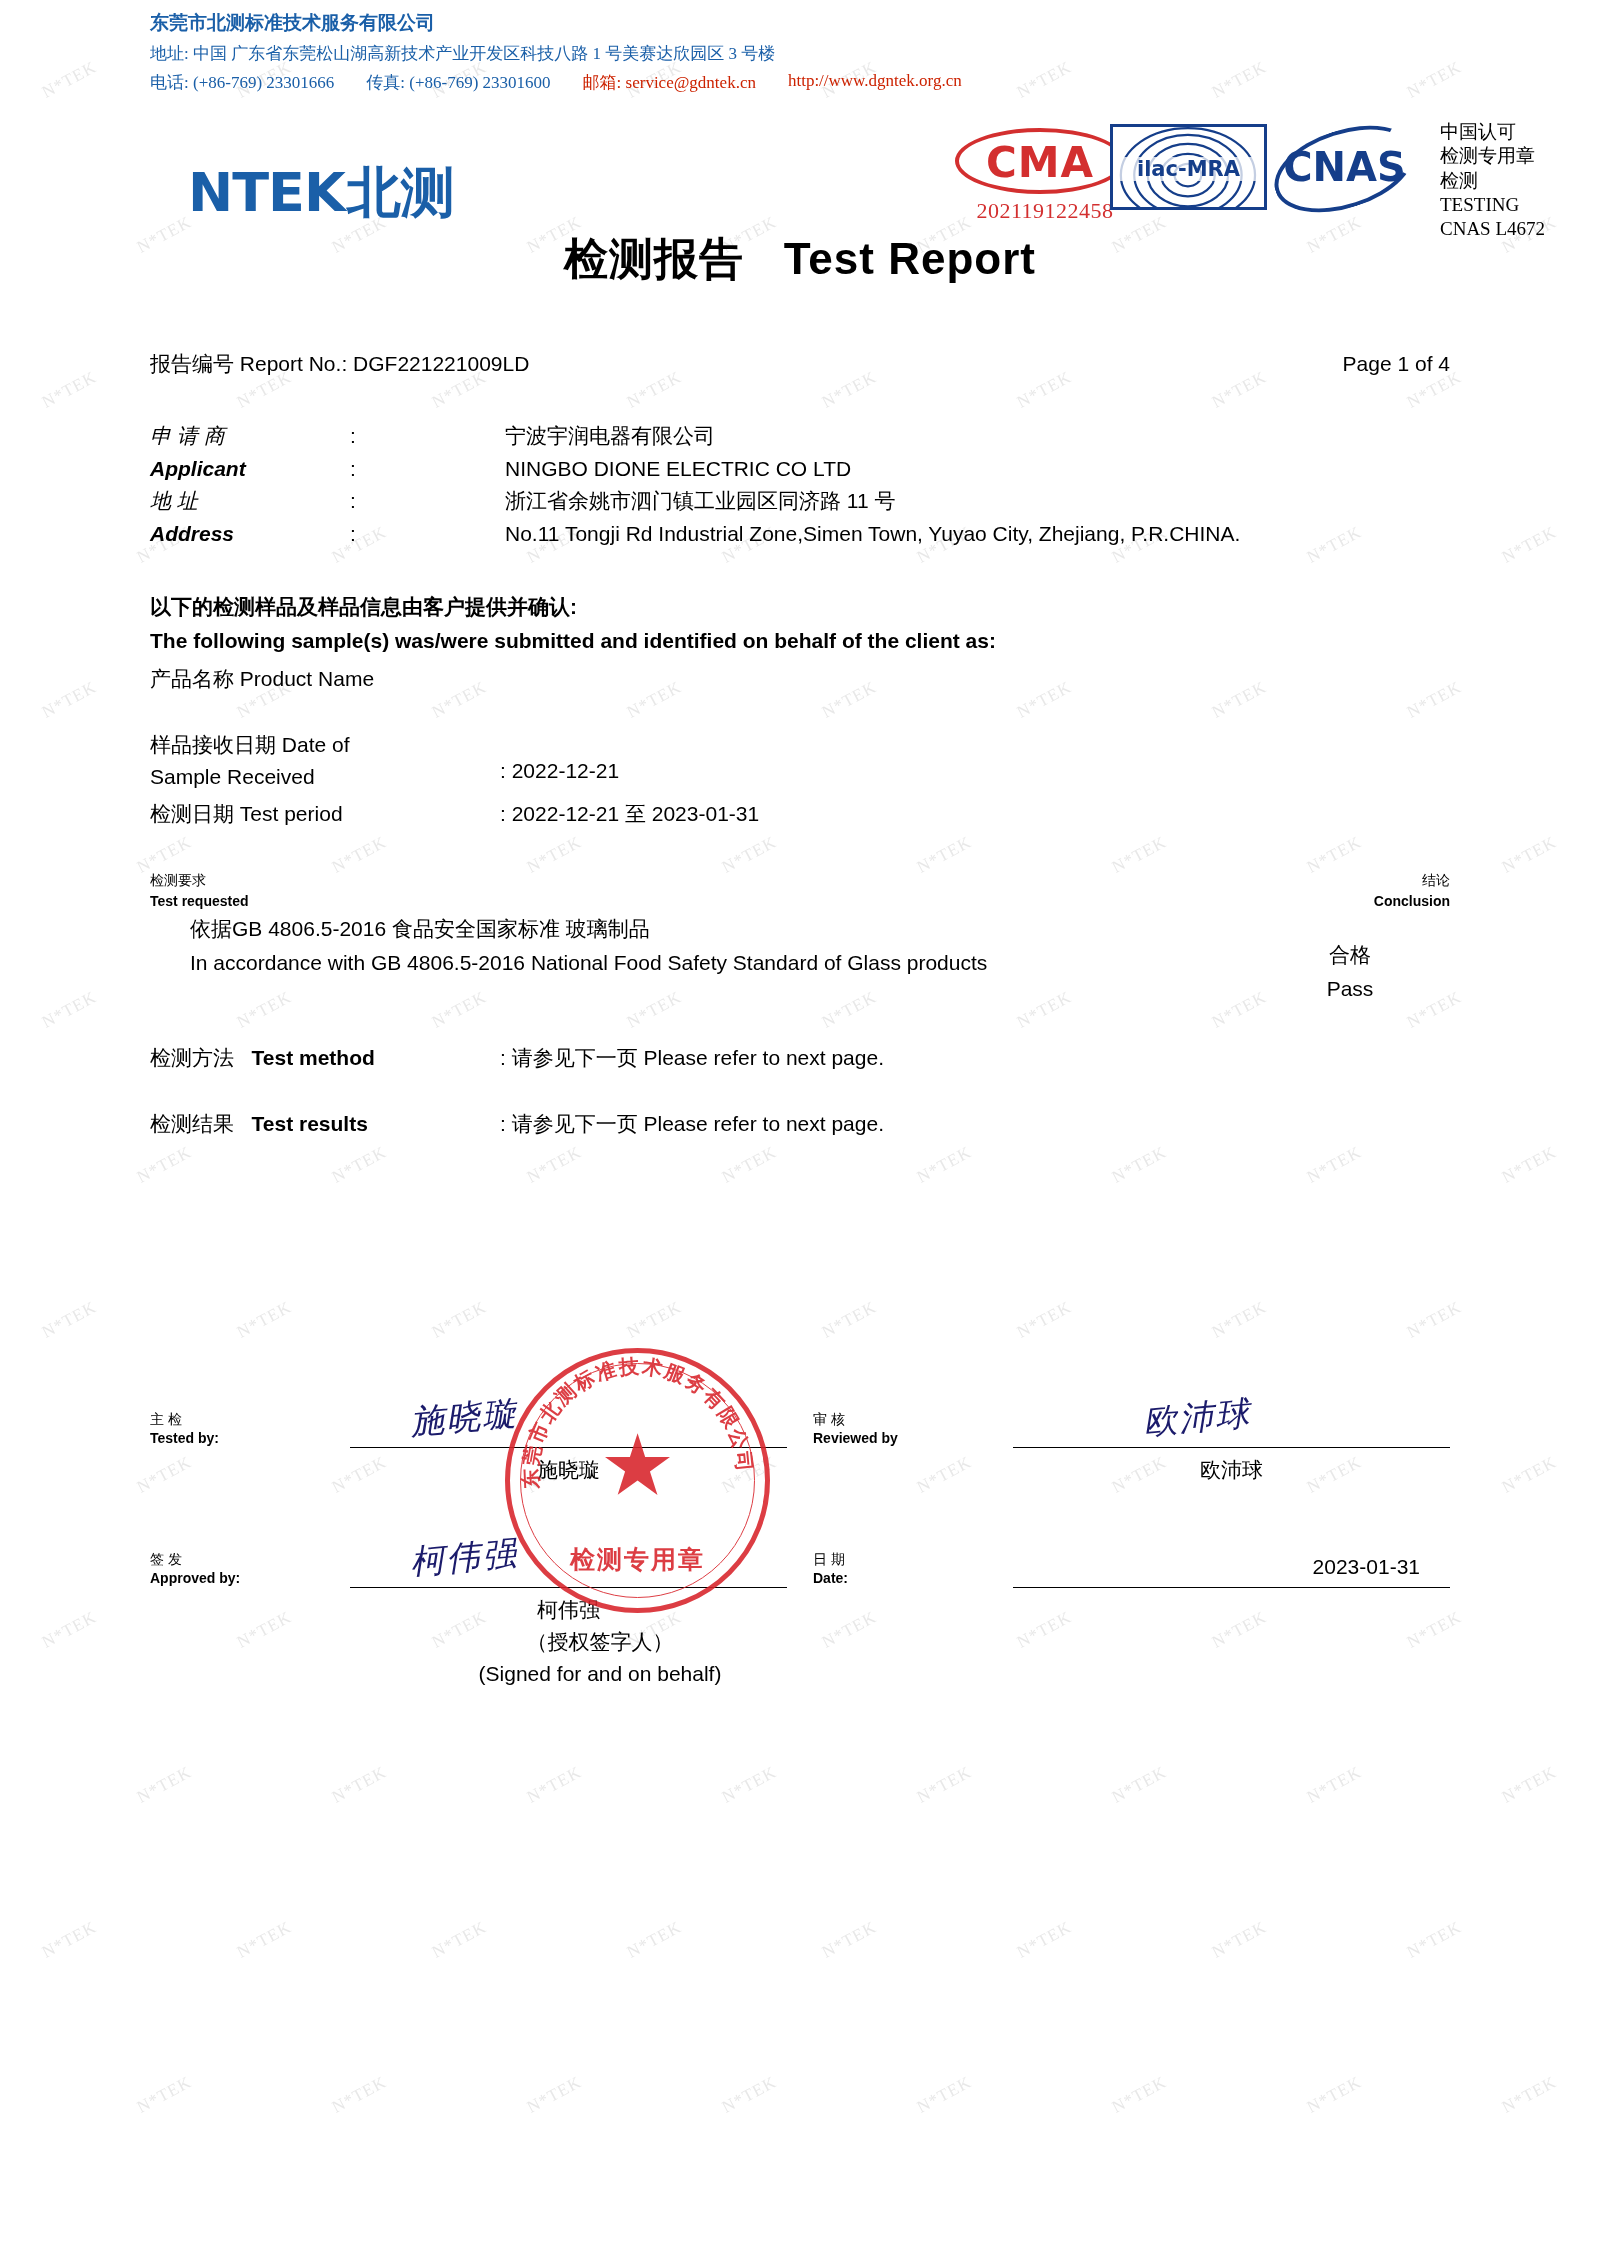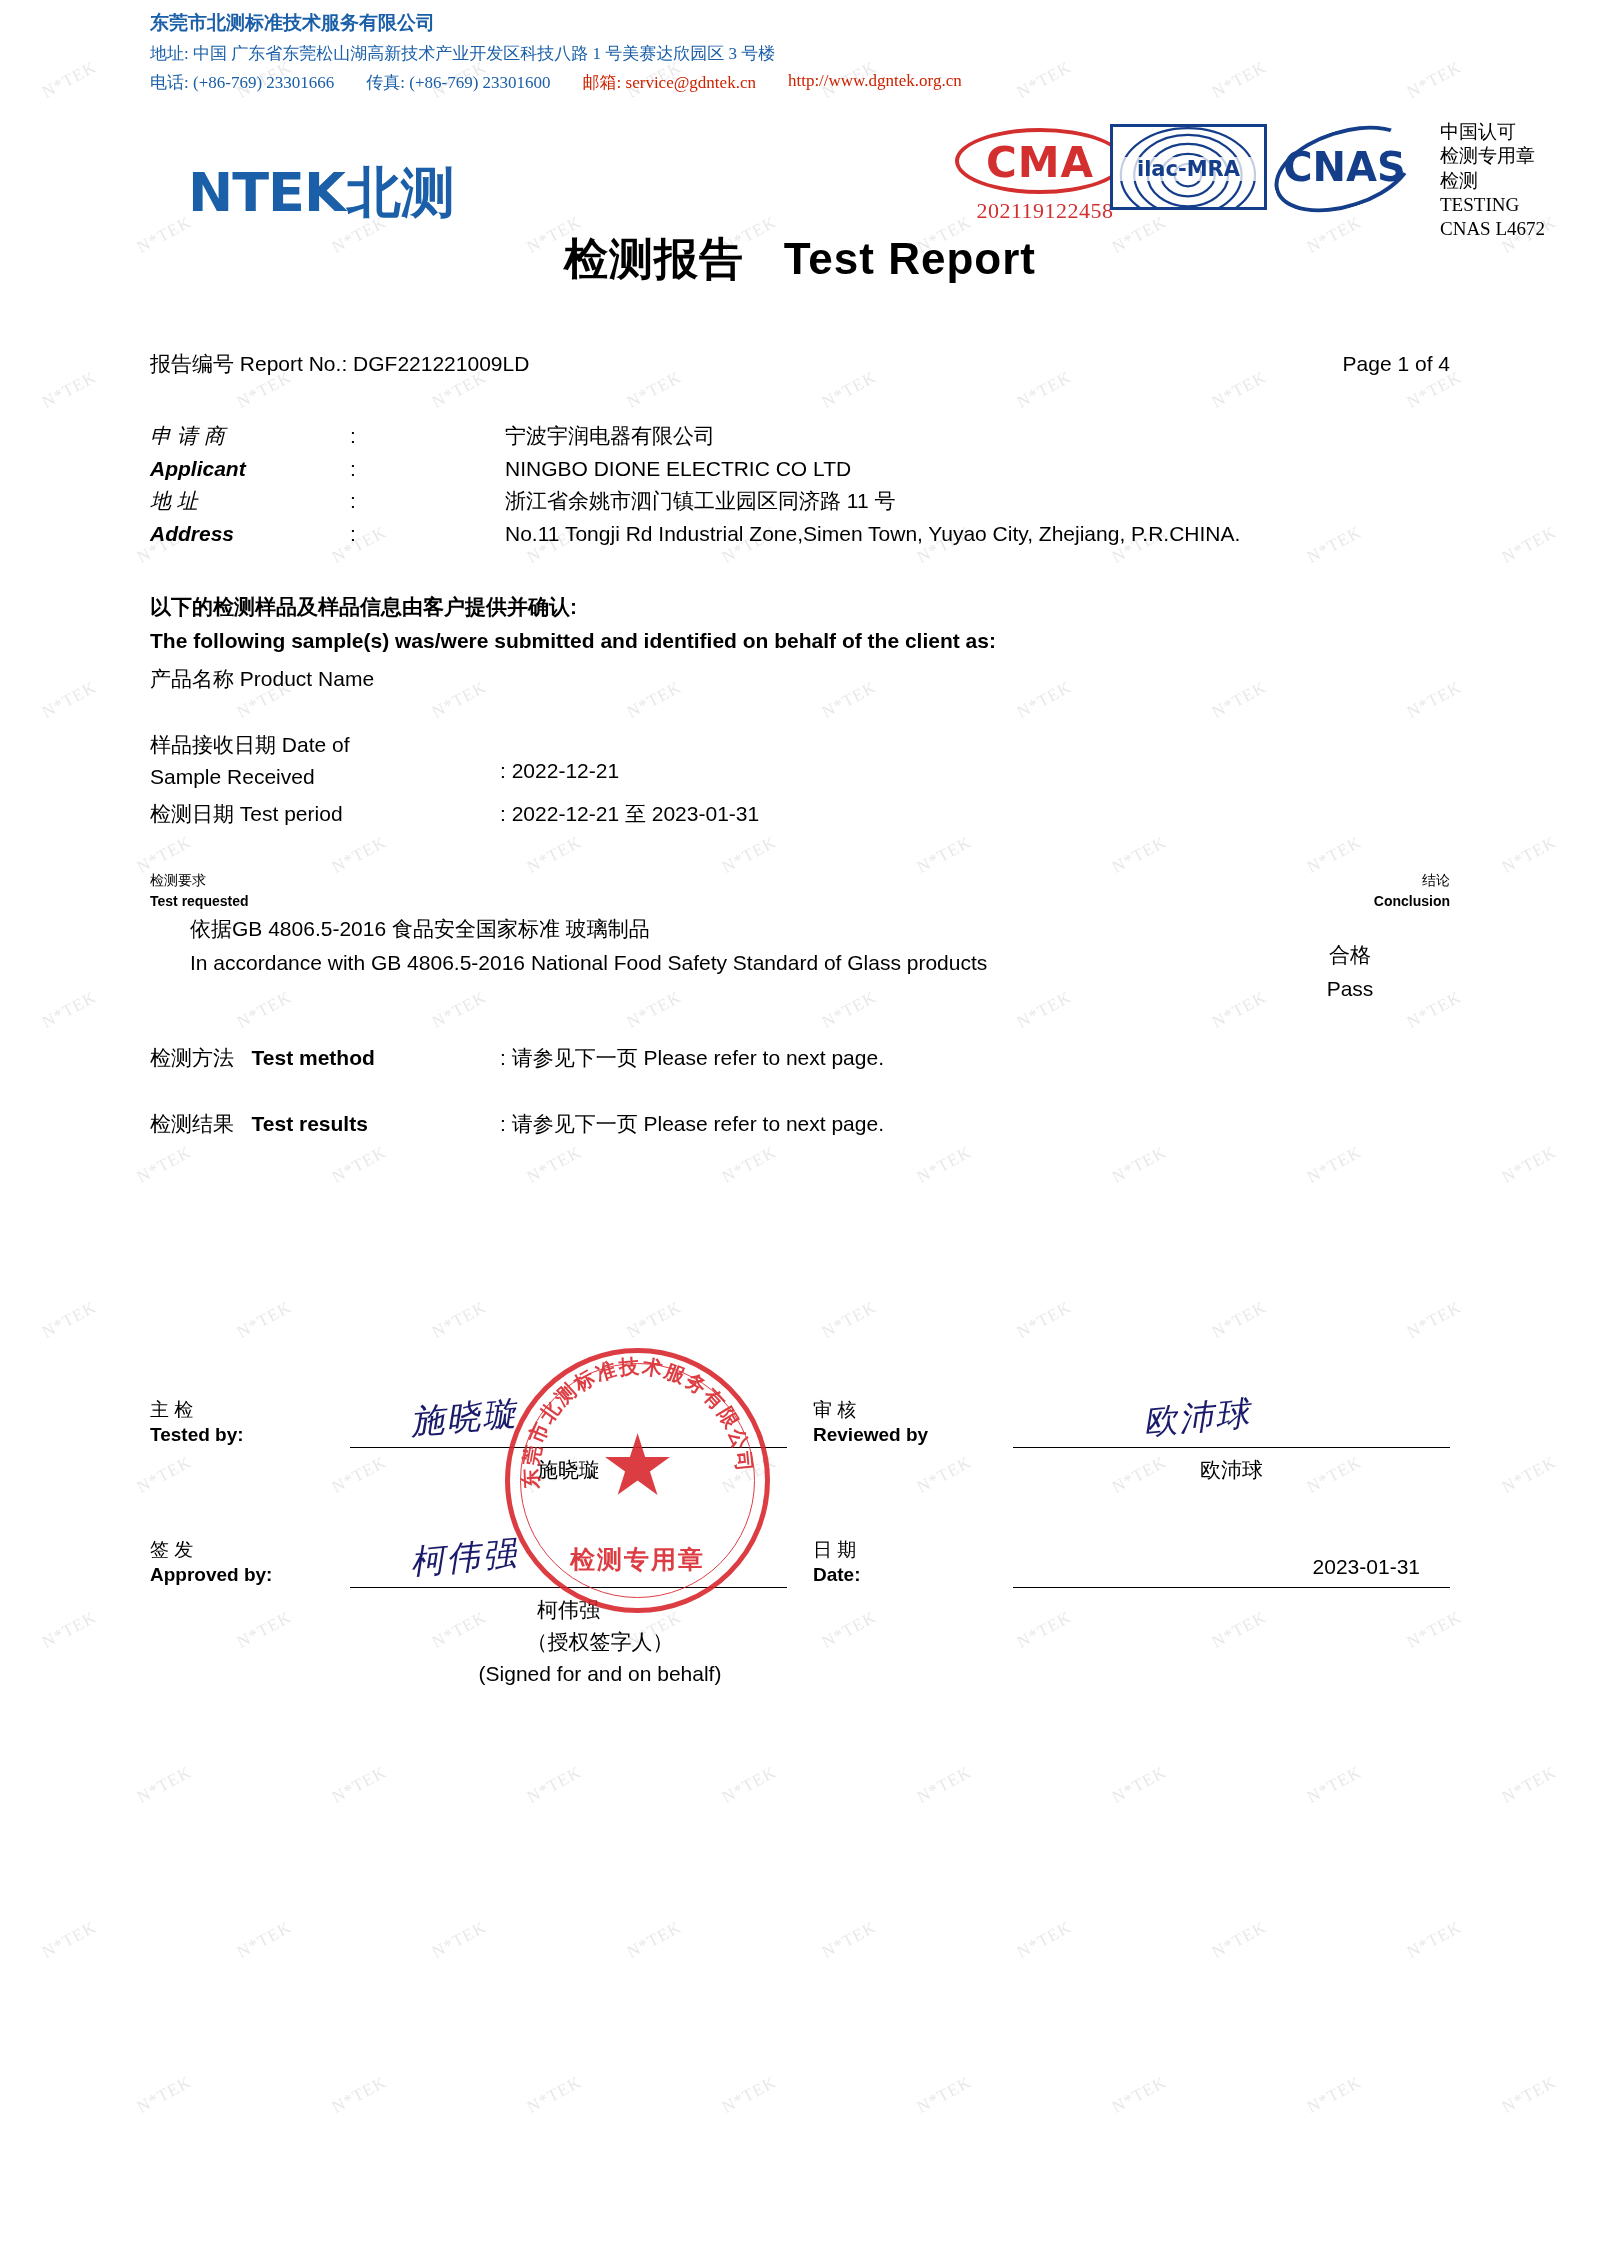--- a/index.html
+++ b/index.html
@@ -293,21 +293,21 @@
   }
   .sign-row {
     display: flex;
     align-items: flex-end;
     position: relative;
     height: 78px;
   }
   .sign-label {
     width: 200px;
     flex: none;
-    font-size: 19px;
+    font-size: 14px;
     line-height: 1.35;
   }
   .sign-label .spread {
     display: flex;
     justify-content: space-between;
     width: 112px;
   }
   .sign-line {
     flex: 1;
     border-bottom: 1.5px solid #000;

